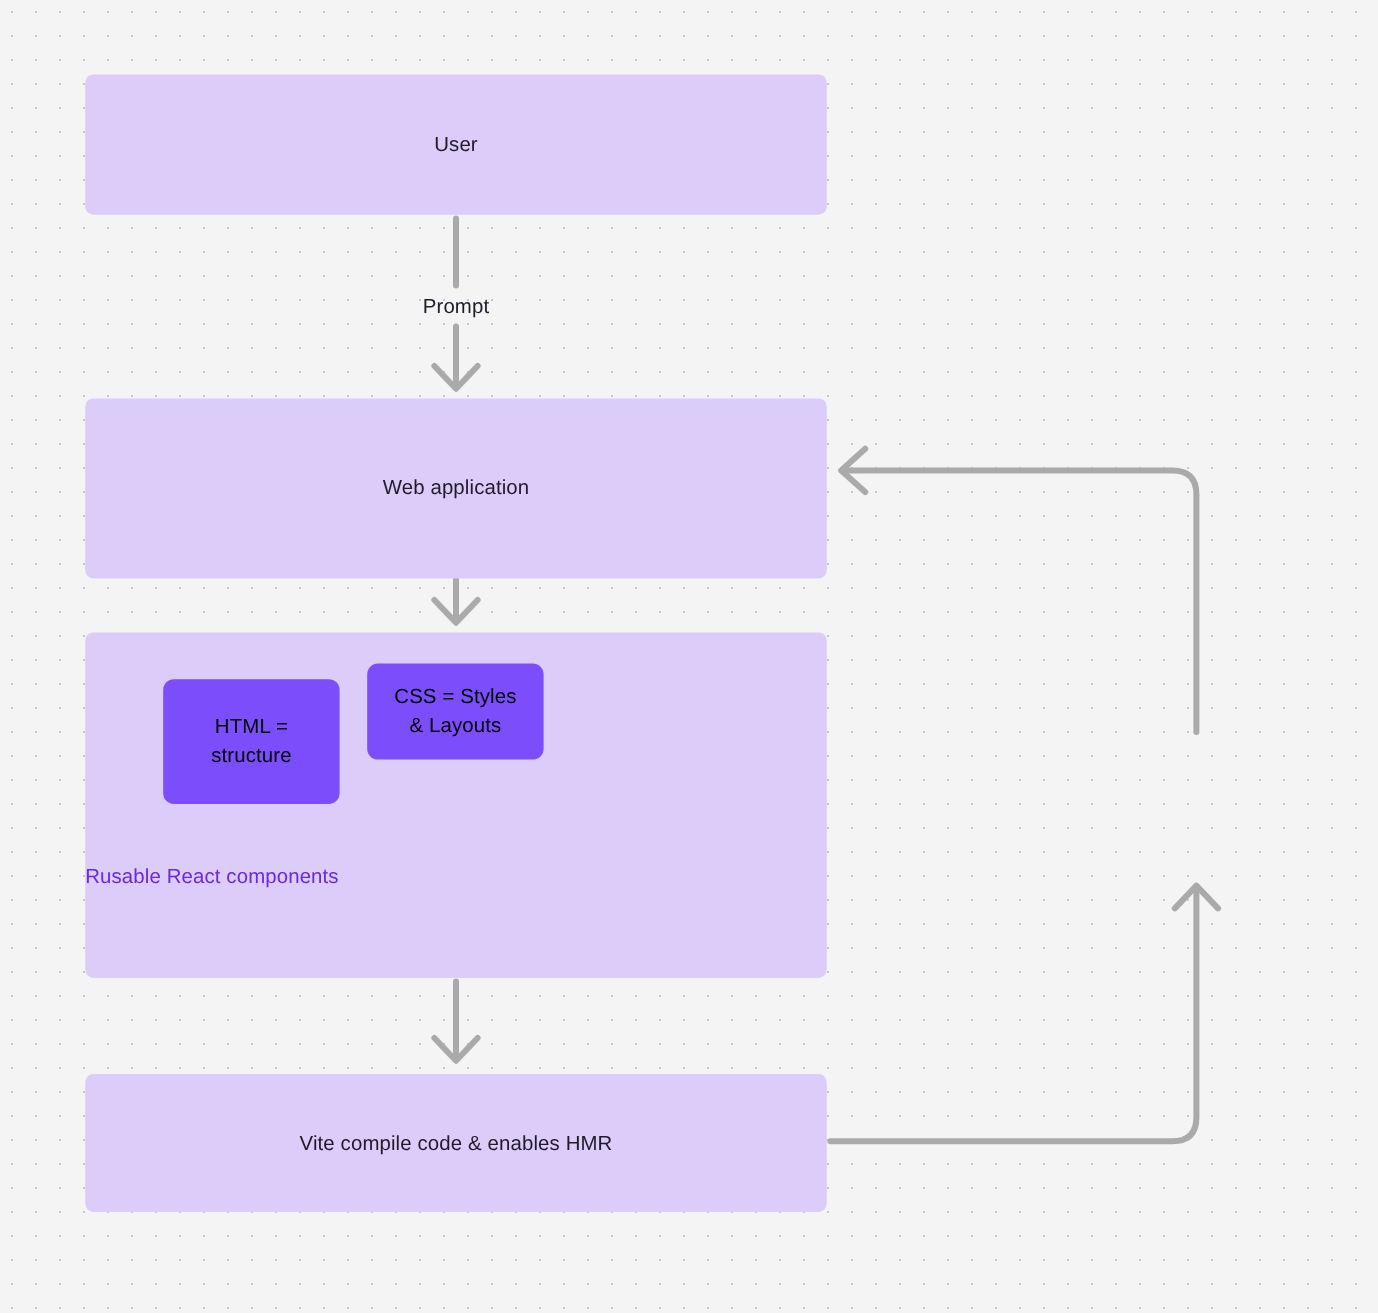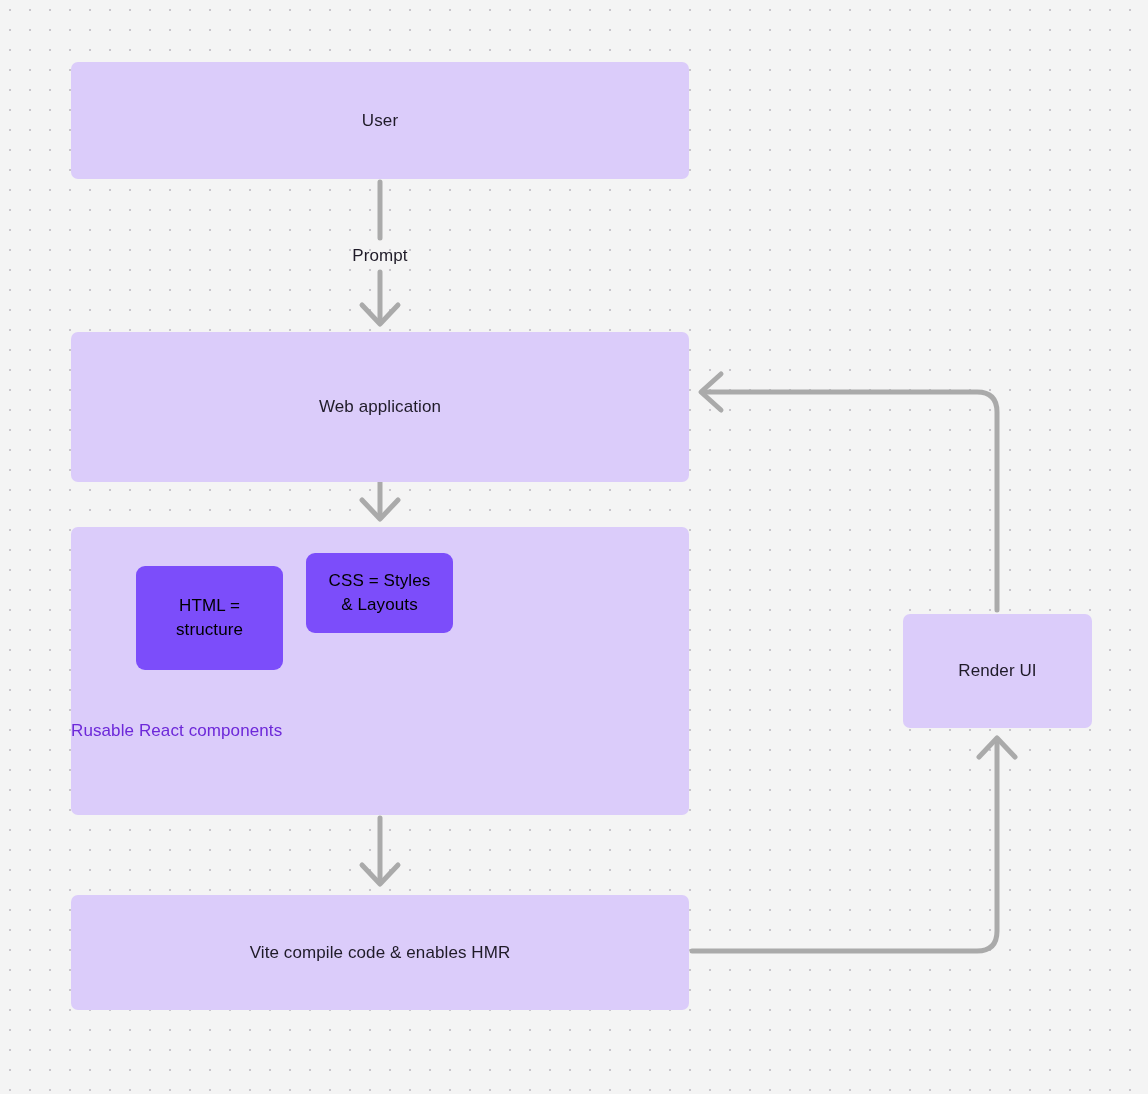--- a/index.html
+++ b/index.html
@@ -150,17 +150,14 @@
       <span>CSS = Styles
 &amp; Layouts</span>
     </div>
     <div class="group-caption" id="group-caption">Rusable React components</div>
   </div>
 
   <div class="node" id="node-vite">
     <span>Vite compile code &amp; enables HMR</span>
   </div>
 
-  <div class="node" id="node-render">
-    <span>Render UI</span>
-  </div>
 
 </div>
 
 </body></html>

